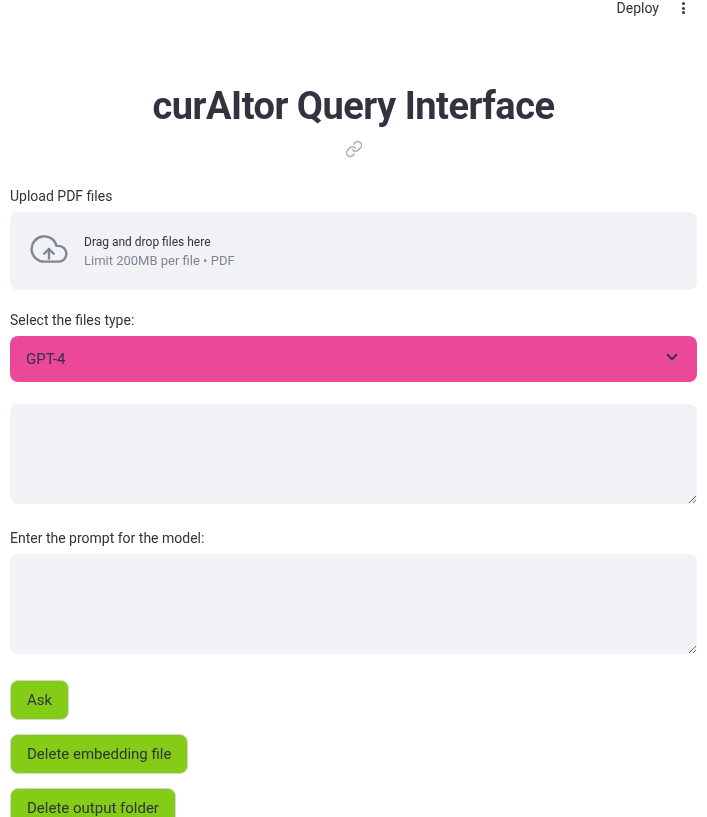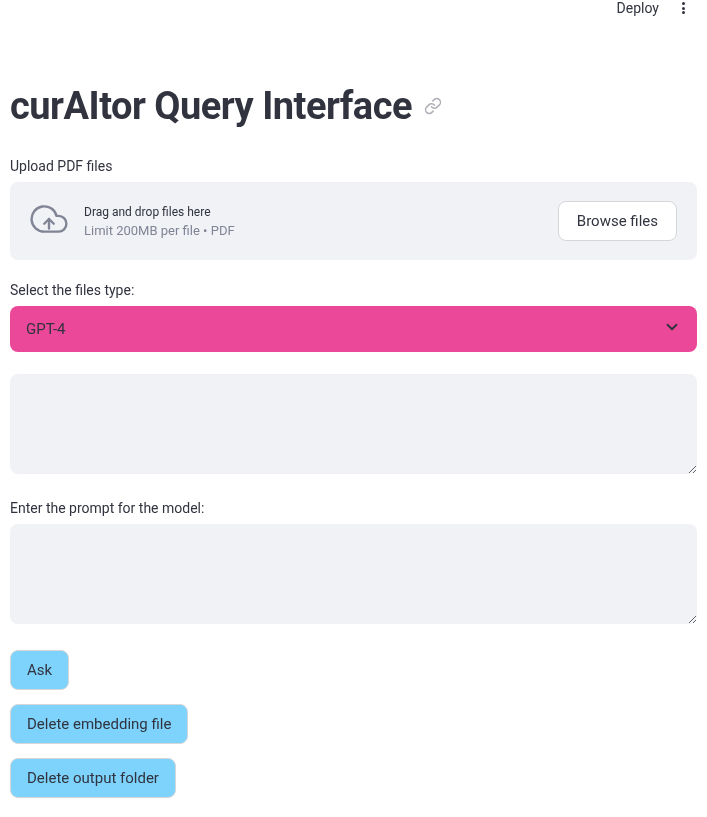--- a/index.html
+++ b/index.html
@@ -45,20 +45,21 @@
     }
     .content {
       padding: 10px 10px 20px 10px;
     }
     .title-row {
       display: flex;
       align-items: center;
       gap: 12px;
       margin-top: 58px;
       margin-bottom: 30px;
+      flex-direction: column;
     }
     h1 {
       font-size: 38px;
       font-weight: 700;
       color: #31333f;
       letter-spacing: -0.5px;
     }
     .link-icon {
       width: 18px;
       height: 18px;
@@ -135,21 +136,21 @@
       font-family: inherit;
       resize: vertical;
       color: #31333f;
       margin-bottom: 22px;
       outline: none;
     }
     .textarea.large {
       height: 100px;
     }
     .btn {
-      background: #7dd3fc;
+      background: #84cc16;
       border: 1px solid #d5d6d8;
       border-radius: 8px;
       padding: 10px 16px;
       font-size: 15px;
       color: #31333f;
       cursor: pointer;
       font-family: inherit;
       display: block;
       margin-bottom: 14px;
     }
@@ -184,21 +185,20 @@
       <svg width="38" height="38" viewBox="0 0 24 24" fill="none" stroke="currentColor" stroke-width="1.5" stroke-linecap="round" stroke-linejoin="round">
         <path d="M18 10h-1.26A8 8 0 1 0 9 20h9a5 5 0 0 0 0-10z"></path>
         <polyline points="12 12 12 18"></polyline>
         <polyline points="9 15 12 12 15 15"></polyline>
       </svg>
     </span>
     <div class="uploader-text">
       <div class="uploader-main">Drag and drop files here</div>
       <div class="uploader-sub">Limit 200MB per file • PDF</div>
     </div>
-    <button class="browse-btn">Browse files</button>
   </div>
 
   <label class="label">Select the files type:</label>
   <div class="select-box">
     <span class="select-value">GPT-4</span>
     <span class="chevron">
       <svg width="18" height="18" viewBox="0 0 24 24" fill="none" stroke="currentColor" stroke-width="2.5" stroke-linecap="round" stroke-linejoin="round">
         <polyline points="6 9 12 15 18 9"></polyline>
       </svg>
     </span>

